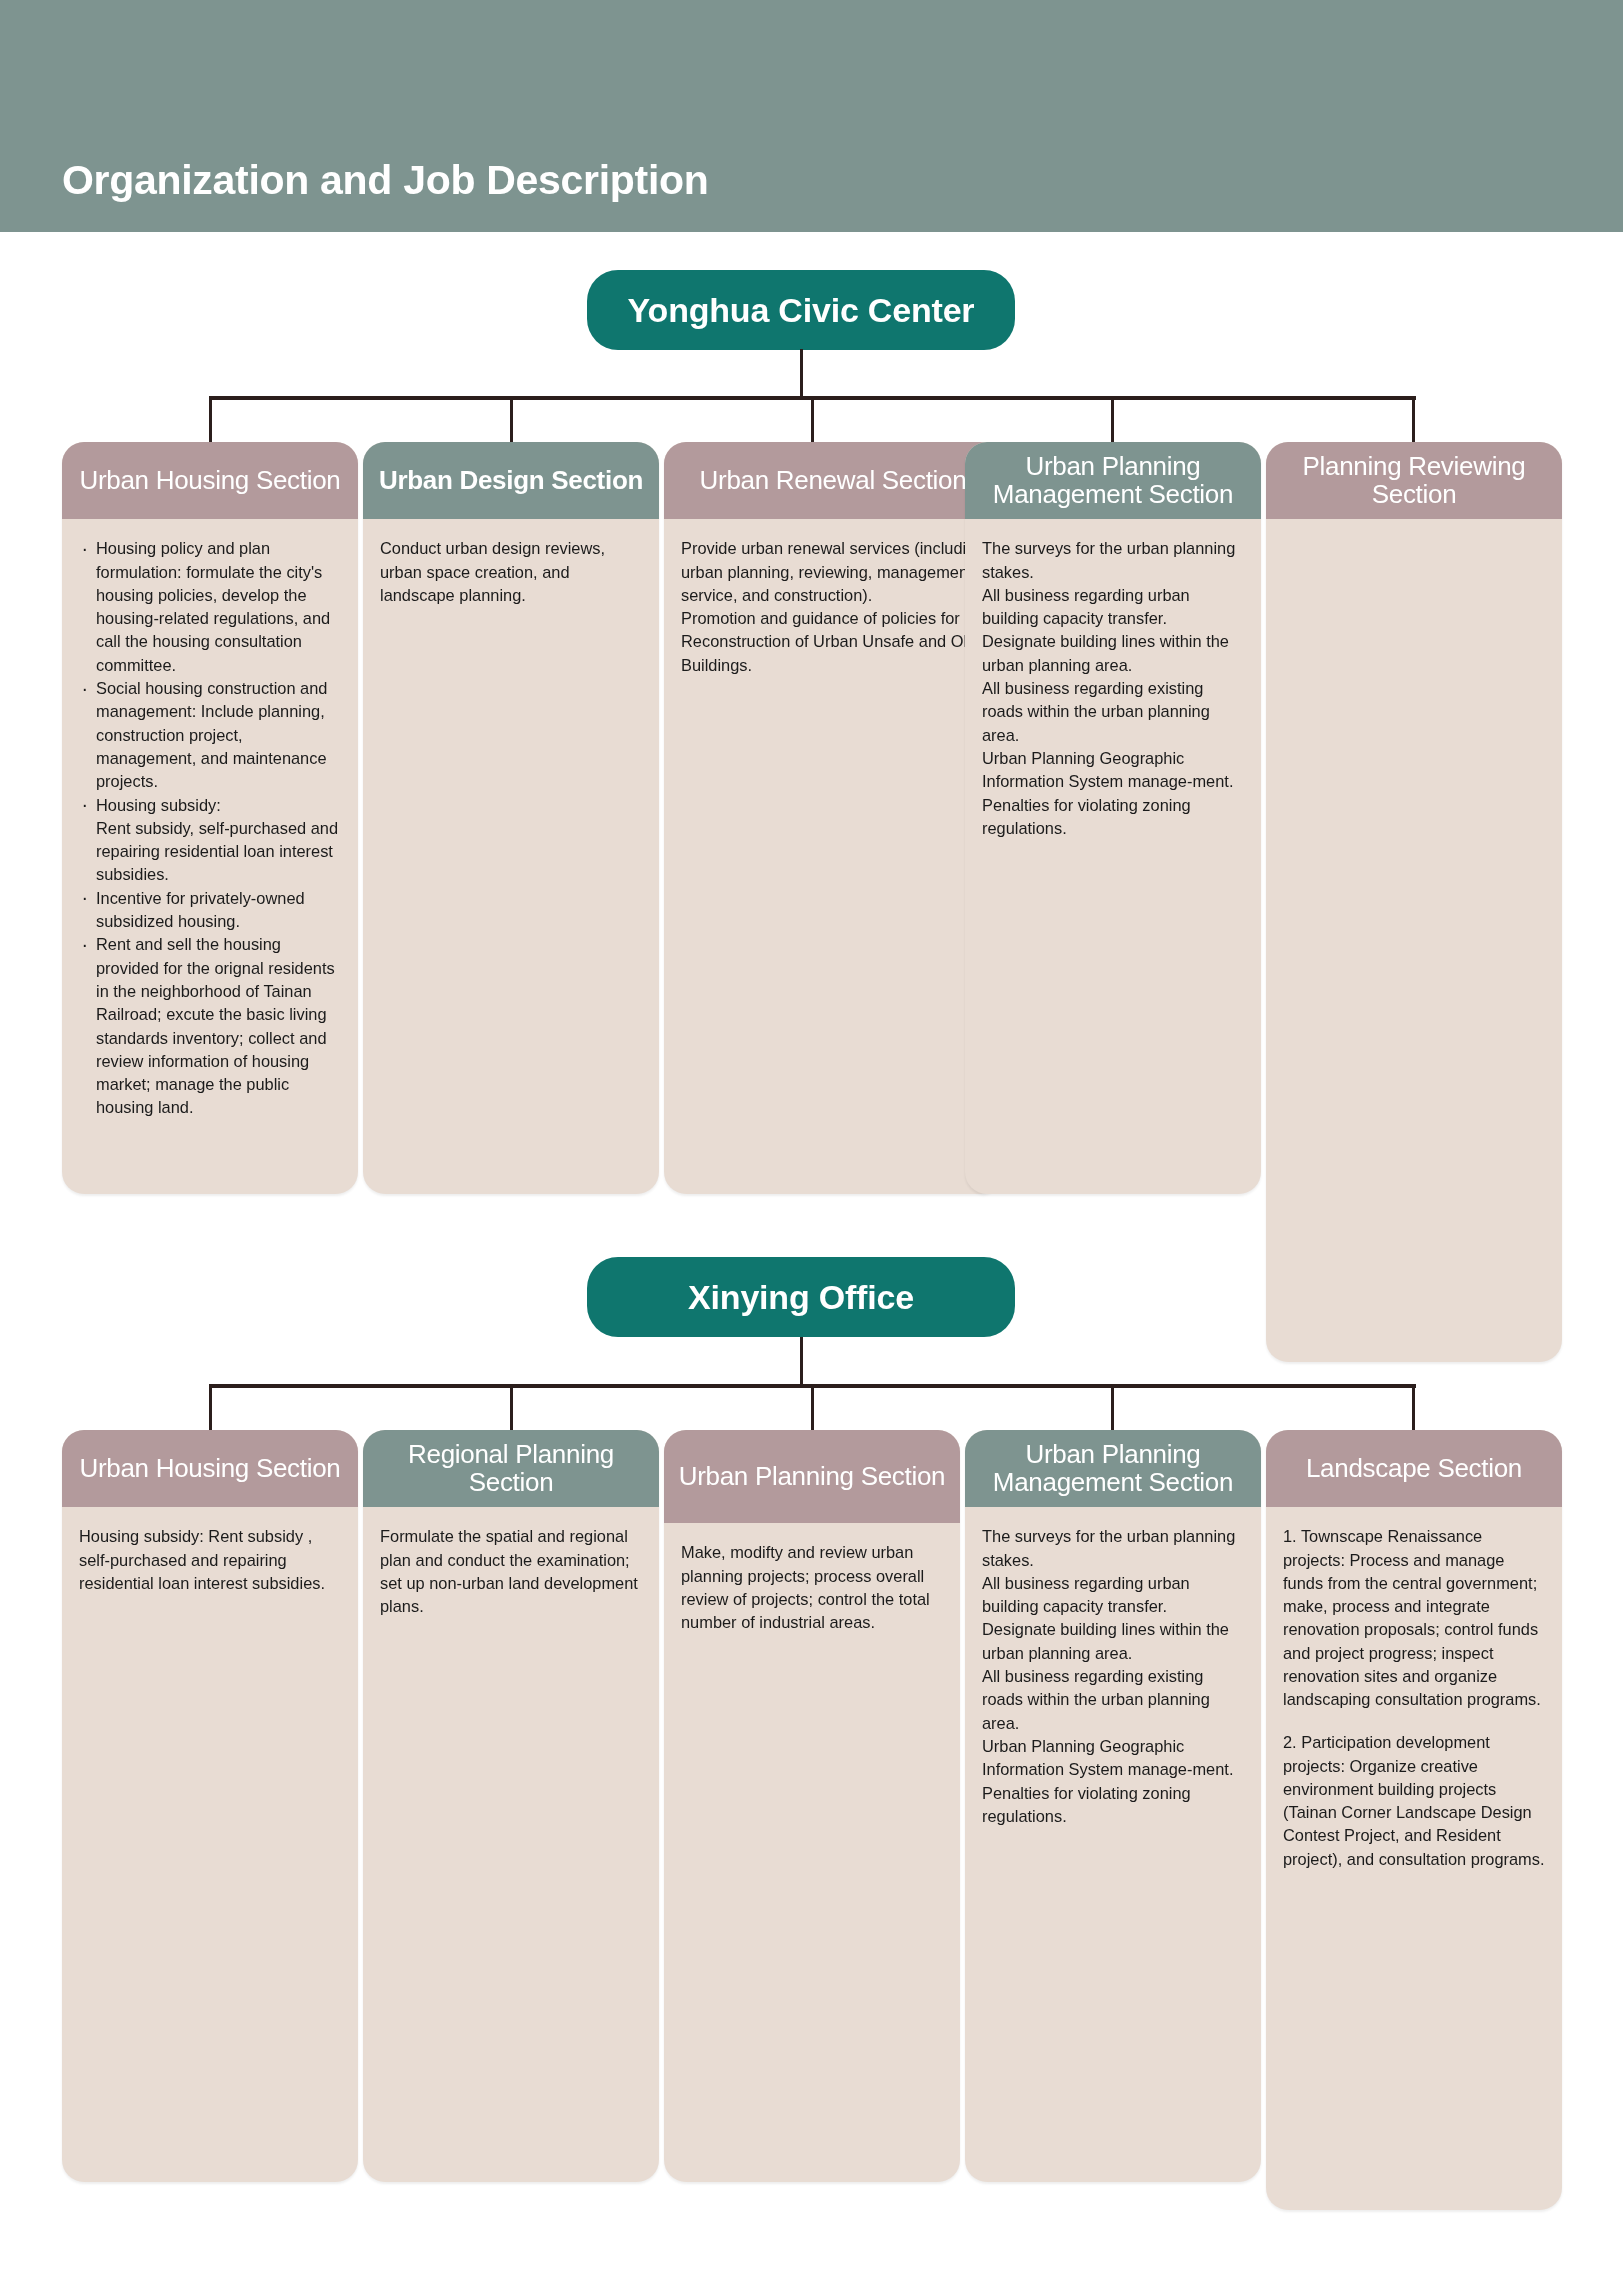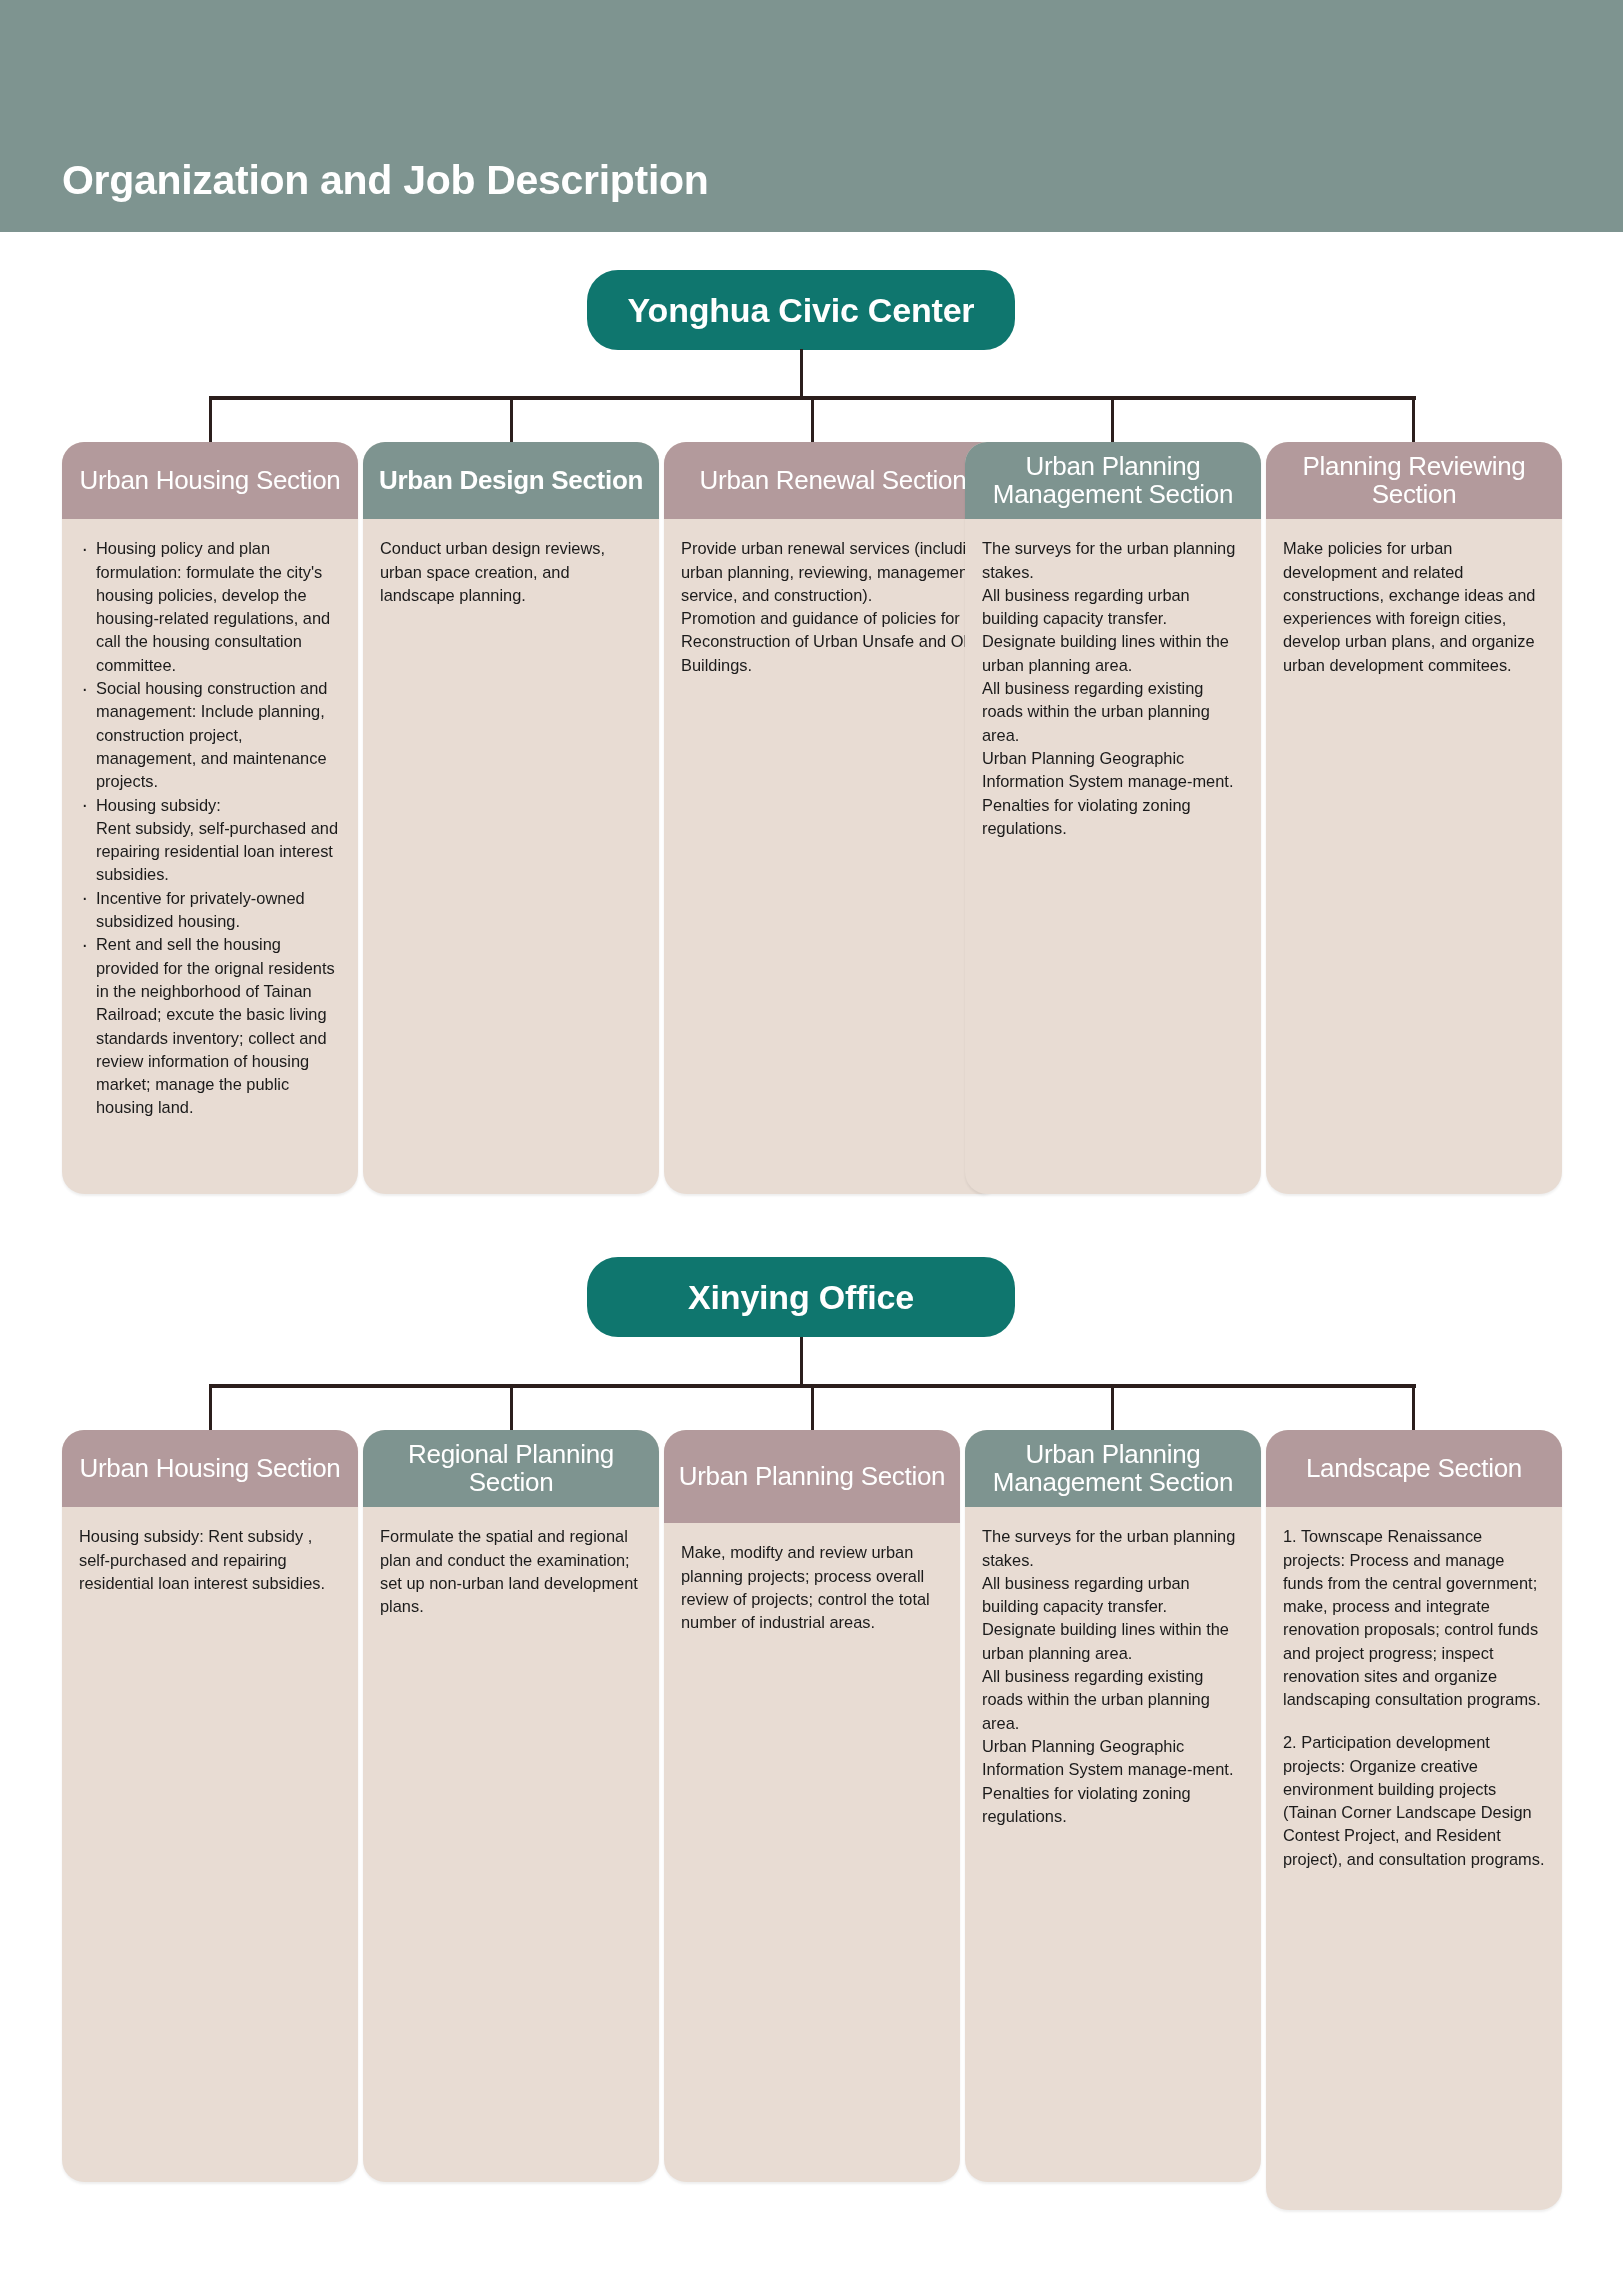--- a/index.html
+++ b/index.html
@@ -164,25 +164,22 @@
     <div class="card-body">
       <p>The surveys for the urban planning stakes.</p>
       <p>All business regarding urban building capacity transfer.</p>
       <p>Designate building lines within the urban planning area.</p>
       <p>All business regarding existing roads within the urban planning area.</p>
       <p>Urban Planning Geographic Information System manage-ment.</p>
       <p>Penalties for violating zoning regulations.</p>
     </div>
   </div>
 
-  <div class="card" id="g1c4" style="left: 1266px; top: 442px; width: 296px; height: 752px;">
+  <div class="card" id="g1c4" style="left: 1266px; top: 442px; width: 296px; height: 920px;">
     <div class="card-head mauve" style="height:77px;">Planning Reviewing Section</div>
-    <div class="card-body">
-      <p>Make policies for urban development and related constructions, exchange ideas and experiences with foreign cities, develop urban plans, and organize urban development commitees.</p>
-    </div>
   </div>
 
   <div class="root-node" id="root-node-2">Xinying Office</div>
 
   <div class="conn conn-v" id="g2-stem" style="left: 800px; top: 1337px; height: 51px;"></div>
   <div class="conn conn-h" id="g2-bus" style="left: 209px; top: 1384px; width: 1207px;"></div>
   <div class="conn conn-v" id="g2-d0" style="left: 209px; top: 1384px; height: 46px;"></div>
   <div class="conn conn-v" id="g2-d1" style="left: 510px; top: 1384px; height: 46px;"></div>
   <div class="conn conn-v" id="g2-d2" style="left: 811px; top: 1384px; height: 46px;"></div>
   <div class="conn conn-v" id="g2-d3" style="left: 1111px; top: 1384px; height: 46px;"></div>

